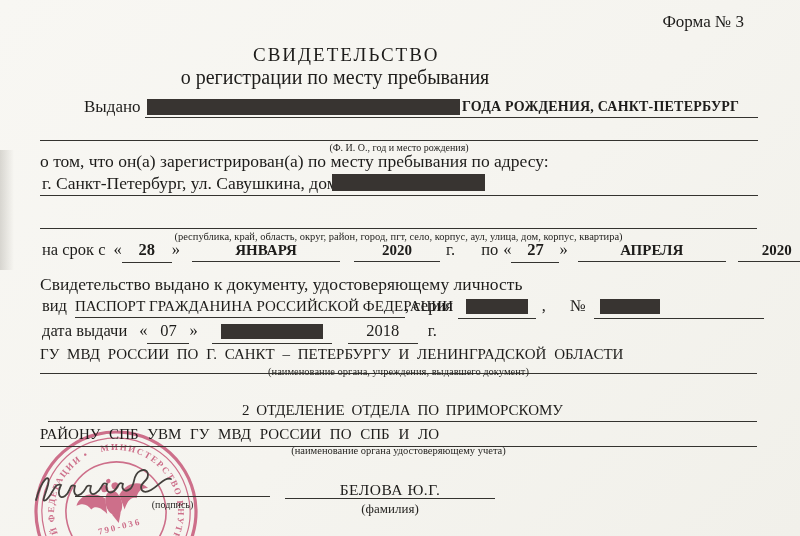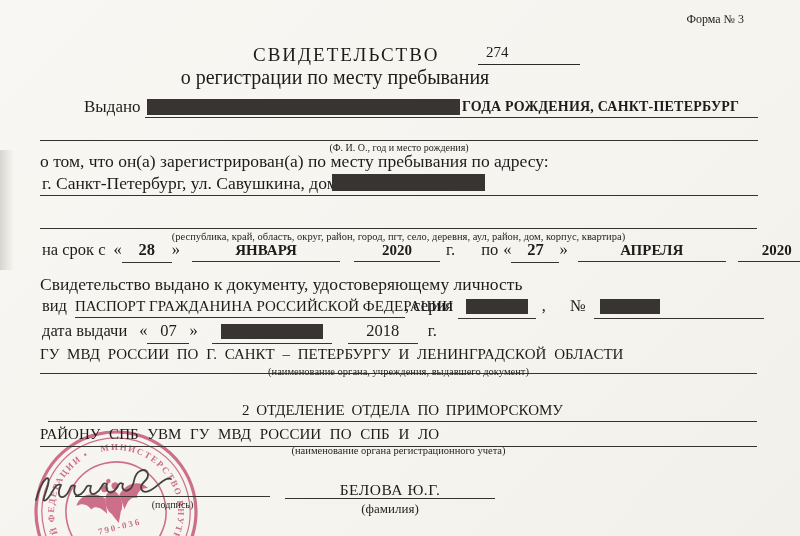--- a/index.html
+++ b/index.html
@@ -5,21 +5,21 @@
   html,body{margin:0;padding:0;background:#e8e7e3;}
   .page{
     position:relative;width:800px;height:536px;overflow:hidden;
     background:linear-gradient(135deg,#f8f7f3 0%,#f5f4ef 55%,#f1f0ea 100%);
     font-family:"Liberation Serif","DejaVu Serif",serif;
     color:#1d1c1a;
   }
   .edge-shade{position:absolute;left:0;top:150;top:150px;width:14px;height:120px;
     background:linear-gradient(90deg,rgba(120,115,105,.25),rgba(120,115,105,0));z-index:1;}
   .abs{position:absolute;white-space:nowrap;z-index:2;}
-  .form-label{top:12px;right:56px;font-size:12px;}
+  .form-label{top:12px;right:56px;font-size:17px;}
   .title{left:253px;top:44px;font-size:19px;letter-spacing:2px;}
   .title-number{left:478px;top:44px;width:94px;font-size:15px;padding-left:8px;
     border-bottom:1.4px solid #2b2a28;height:20px;}
   .subtitle{left:160px;top:66px;width:350px;text-align:center;font-size:20px;}
   .hline{position:absolute;border-top:1.4px solid #34332f;height:0;z-index:2;}
   .cap{position:absolute;font-size:10px;color:#262522;text-align:center;z-index:2;white-space:nowrap;}
   .bar{display:inline-block;background:#383431;height:15px;vertical-align:bottom;margin-bottom:2px;}
   .bar-abs{position:absolute;background:#383431;z-index:2;}
   .row{position:absolute;display:flex;align-items:baseline;white-space:nowrap;z-index:2;}
   .blank{display:inline-block;border-bottom:1.3px solid #34332f;text-align:center;padding-bottom:2px;}
@@ -35,36 +35,35 @@
   .name-box{left:285px;top:481px;width:210px;text-align:center;font-size:15.5px;letter-spacing:.5px;}
 </style>
 </head>
 <body>
 
 <div class="page">
   <div class="edge-shade"></div>
 
   <div class="abs form-label">Форма № 3</div>
   <div class="abs title">СВИДЕТЕЛЬСТВО</div>
-  <div class="abs title-number">274</div>
   <div class="abs subtitle">о регистрации по месту пребывания</div>
 
   <div class="abs fs17" style="left:84px;top:97px;">Выдано</div>
   <div class="bar-abs" style="left:147px;top:99px;width:313px;height:16px;"></div>
   <div class="abs b" style="left:462px;top:99px;font-size:14px;letter-spacing:.2px;">ГОДА РОЖДЕНИЯ, САНКТ-ПЕТЕРБУРГ</div>
   <div class="hline" style="left:145px;top:117px;width:613px;"></div>
   <div class="hline" style="left:40px;top:140px;width:718px;"></div>
   <div class="cap" style="left:40px;top:142px;width:718px;">(Ф. И. О., год и место рождения)</div>
 
   <div class="abs" style="left:40px;top:151px;font-size:17.5px;">о том, что он(а) зарегистрирован(а) по месту пребывания по адресу:</div>
   <div class="abs" style="left:42px;top:173px;font-size:17.5px;">г. Санкт-Петербург, ул. Савушкина, дом</div>
   <div class="bar-abs" style="left:332px;top:174px;width:153px;height:17px;"></div>
   <div class="hline" style="left:40px;top:195px;width:718px;"></div>
   <div class="hline" style="left:40px;top:228px;width:717px;"></div>
-  <div class="cap" style="left:40px;top:231px;width:717px;font-size:10.5px;">(республика, край, область, округ, район, город, пгт, село, деревня, аул, район, дом, корпус, квартира)</div>
+  <div class="cap" style="left:40px;top:231px;width:717px;font-size:10.5px;">(республика, край, область, округ, район, город, пгт, село, корпус, аул, улица, дом, корпус, квартира)</div>
 
   <div class="row fs165" style="left:42px;top:240px;">
     <span>на срок с</span>
     <span style="margin-left:8px;">«</span>
     <span class="blank b" style="width:50px;">28</span>
     <span>»</span>
     <span class="blank b" style="width:148px;margin-left:12px;font-size:15px;">ЯНВАРЯ</span>
     <span class="blank b" style="width:86px;margin-left:14px;font-size:15px;">2020</span>
     <span style="margin-left:6px;">г.</span>
     <span style="margin-left:26px;">по</span>
@@ -95,21 +94,21 @@
     <span class="blank" style="width:70px;margin-left:16px;">2018</span>
     <span style="margin-left:10px;">г.</span>
   </div>
   <div class="issuer-line">ГУ МВД РОССИИ ПО Г. САНКТ – ПЕТЕРБУРГУ И ЛЕНИНГРАДСКОЙ ОБЛАСТИ</div>
   <div class="cap" style="left:40px;top:366px;width:717px;font-size:10.5px;">(наименование органа, учреждения, выдавшего документ)</div>
 
   <div class="row fs17" style="left:40px;top:402px;width:717px;">
     <span class="blank caps" style="flex:1;margin-left:8px;">2 ОТДЕЛЕНИЕ ОТДЕЛА ПО ПРИМОРСКОМУ</span>
   </div>
   <div class="line2">РАЙОНУ СПБ УВМ ГУ МВД РОССИИ ПО СПБ И ЛО</div>
-  <div class="cap" style="left:40px;top:445px;width:717px;font-size:10.5px;">(наименование органа регистрационного учета)</div>
+  <div class="cap" style="left:40px;top:445px;width:717px;font-size:10.5px;">(наименование органа удостоверяющему учета)</div>
 
   <div class="stamp-wrap">
     <svg width="176" height="176" viewBox="0 0 176 176">
       <g transform="rotate(-14 88 88)" opacity="0.78">
         <circle cx="88" cy="88" r="80" fill="none" stroke="#c24a6e" stroke-width="3.2"></circle>
         <circle cx="88" cy="88" r="74" fill="none" stroke="#c24a6e" stroke-width="1.2"></circle>
         <circle cx="88" cy="88" r="50" fill="none" stroke="#c24a6e" stroke-width="1.6"></circle>
         <defs>
           <path id="ringPath" d="M88,26 a62,62 0 1 1 -0.01,0"></path>
         </defs>

